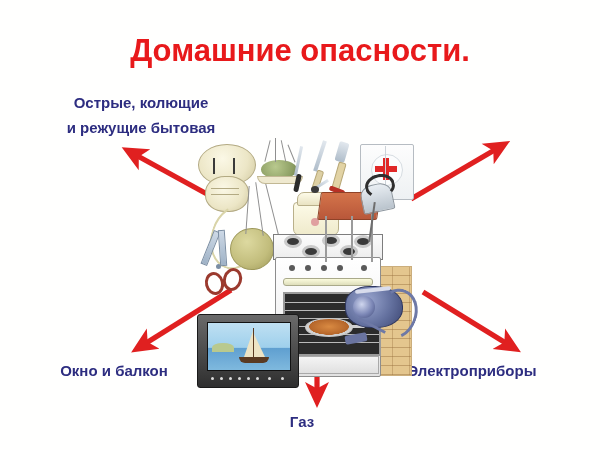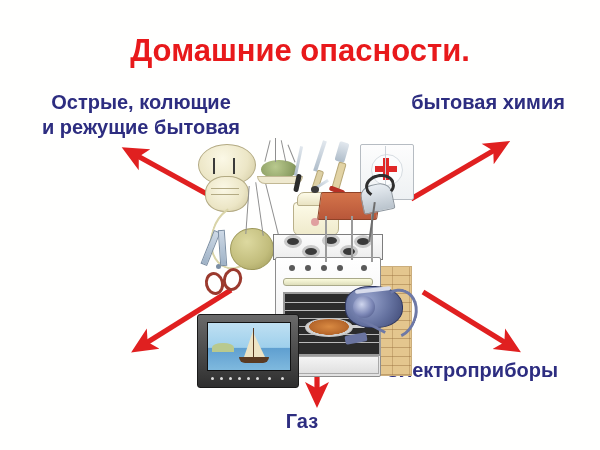--- a/index.html
+++ b/index.html
@@ -27,21 +27,21 @@
     font-weight: 700;
     color: #e8191b;
     letter-spacing: 0px;
     white-space: nowrap;
   }
 
   
   .label {
     position: absolute;
     color: #2d2d80;
-    font-size: 20px;
+    font-size: 15px;
     font-weight: 600;
     line-height: 25px;
     text-align: center;
     white-space: nowrap;
   }
   .label-tl { left: 22px;  top: 90px;  width: 238px; }
   .label-tr { left: 388px; top: 90px;  width: 200px; }
   .label-bl { left: 20px;  top: 358px; width: 188px; }
   .label-br { left: 372px; top: 358px; width: 200px; }
   .label-bc { left: 262px; top: 409px; width: 80px;  }
@@ -260,23 +260,25 @@
       <line x1="317" y1="363" x2="317" y2="394"></line>
     </g>
   </svg>
 
   <div class="label label-tl">
     <div>Острые, колющие</div>
     <div>и режущие бытовая</div>
   </div>
 
   <div class="label label-tr">
-    <div>бытовая химия</div>
-  </div>
-
+  </div>
+
+  <div class="label label-bl">
+    <div>Окно и балкон</div>
+  </div>
 
   <div class="label label-br">
     <div>Электроприборы</div>
   </div>
 
   <div class="label label-bc">
     <div>Газ</div>
   </div>
 
   <div class="illus">

